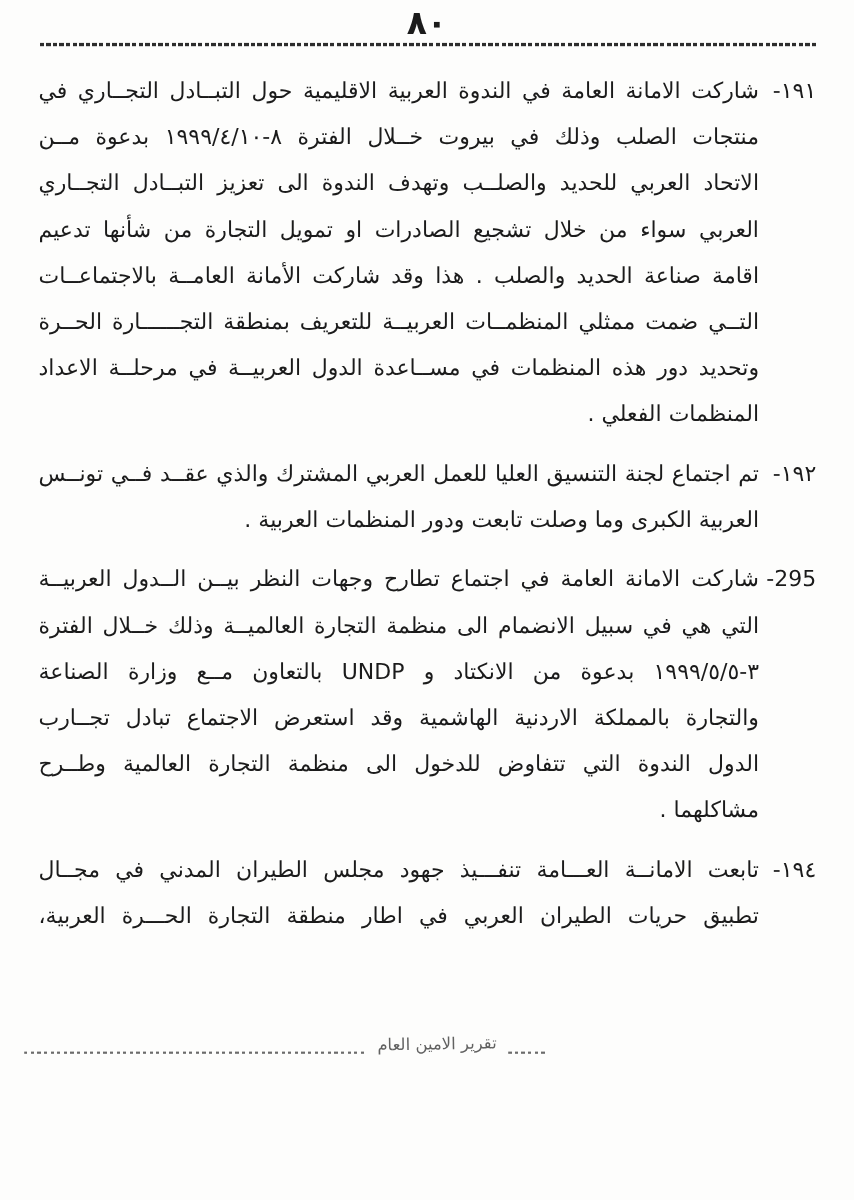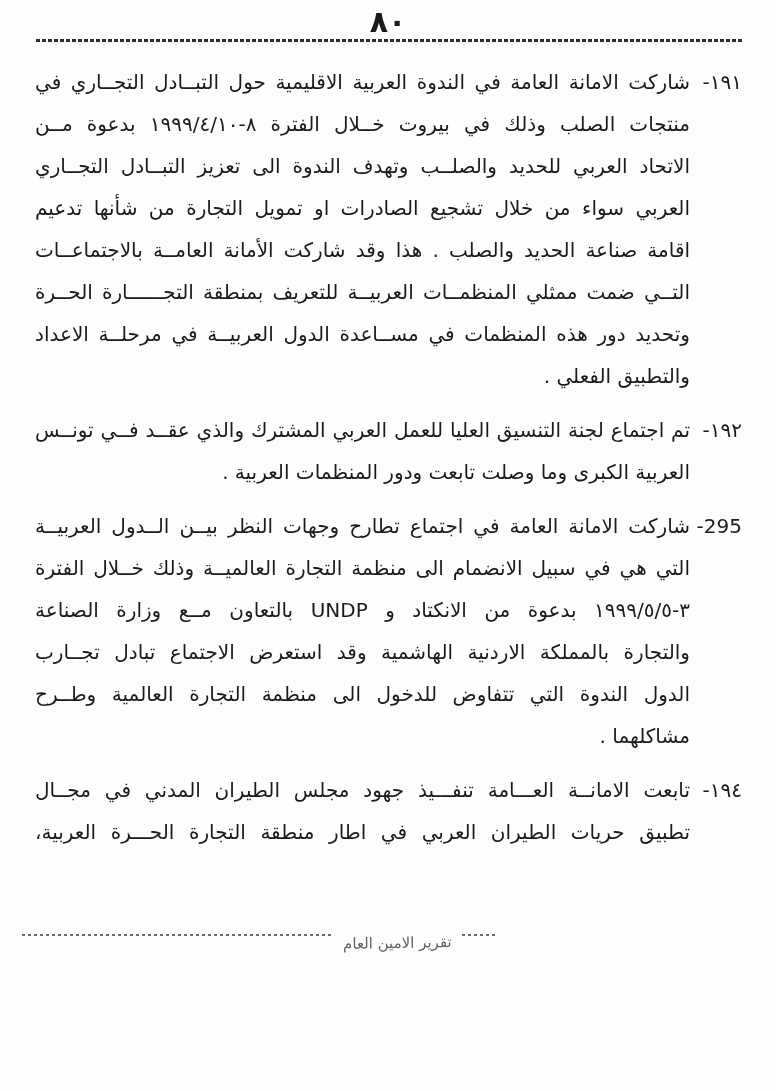--- a/index.html
+++ b/index.html
@@ -47,21 +47,21 @@
     text-align:justify;
     text-align-last:justify;
     -moz-text-align-last:justify;
   }
   .line.last{
     text-align-last:right;
     -moz-text-align-last:right;
   }
   .footer{
     position:absolute;top:934px;left:22px;width:476px;height:24px;
-    display:flex;direction:rtl;align-items:flex-start;gap:10px;
+    display:flex;direction:rtl;align-items:flex-end;gap:10px;
   }
   .footer-dash{
     height:2px;
     background:repeating-linear-gradient(90deg,var(--footer-ink) 0 3px,transparent 3px 6px);
     opacity:.8;
   }
   .footer-dash.short{width:36px;}
   .footer-dash.long{flex:1;}
   .footer-label{
     font-size:15px;
@@ -84,21 +84,21 @@
   <main class="doc-body">
       <div class="para">
         <span class="pnum">١٩١-</span>
         <div class="line">شاركت الامانة العامة في الندوة العربية الاقليمية حول التبــادل التجــاري في</div>
         <div class="line">منتجات الصلب وذلك في بيروت خــلال الفترة ٨-١٩٩٩/٤/١٠ بدعوة مــن</div>
         <div class="line">الاتحاد العربي للحديد والصلــب وتهدف الندوة الى تعزيز التبــادل التجــاري</div>
         <div class="line">العربي سواء من خلال تشجيع الصادرات او تمويل التجارة من شأنها تدعيم</div>
         <div class="line">اقامة صناعة الحديد والصلب . هذا وقد شاركت الأمانة العامــة بالاجتماعــات</div>
         <div class="line">التــي ضمت ممثلي المنظمــات العربيــة للتعريف بمنطقة التجــــــارة الحــرة</div>
         <div class="line">وتحديد دور هذه المنظمات في مســاعدة الدول العربيــة في مرحلــة الاعداد</div>
-        <div class="line last">والتطبيق الفعلي .</div>
+        <div class="line last">المنظمات الفعلي .</div>
       </div>
       <div class="para">
         <span class="pnum">١٩٢-</span>
         <div class="line">تم اجتماع لجنة التنسيق العليا للعمل العربي المشترك والذي عقــد فــي تونــس</div>
         <div class="line last">العربية الكبرى وما وصلت تابعت ودور المنظمات العربية .</div>
       </div>
       <div class="para">
         <span class="pnum">295-</span>
         <div class="line">شاركت الامانة العامة في اجتماع تطارح وجهات النظر بيــن الــدول العربيــة</div>
         <div class="line">التي هي في سبيل الانضمام الى منظمة التجارة العالميــة وذلك خــلال الفترة</div>

